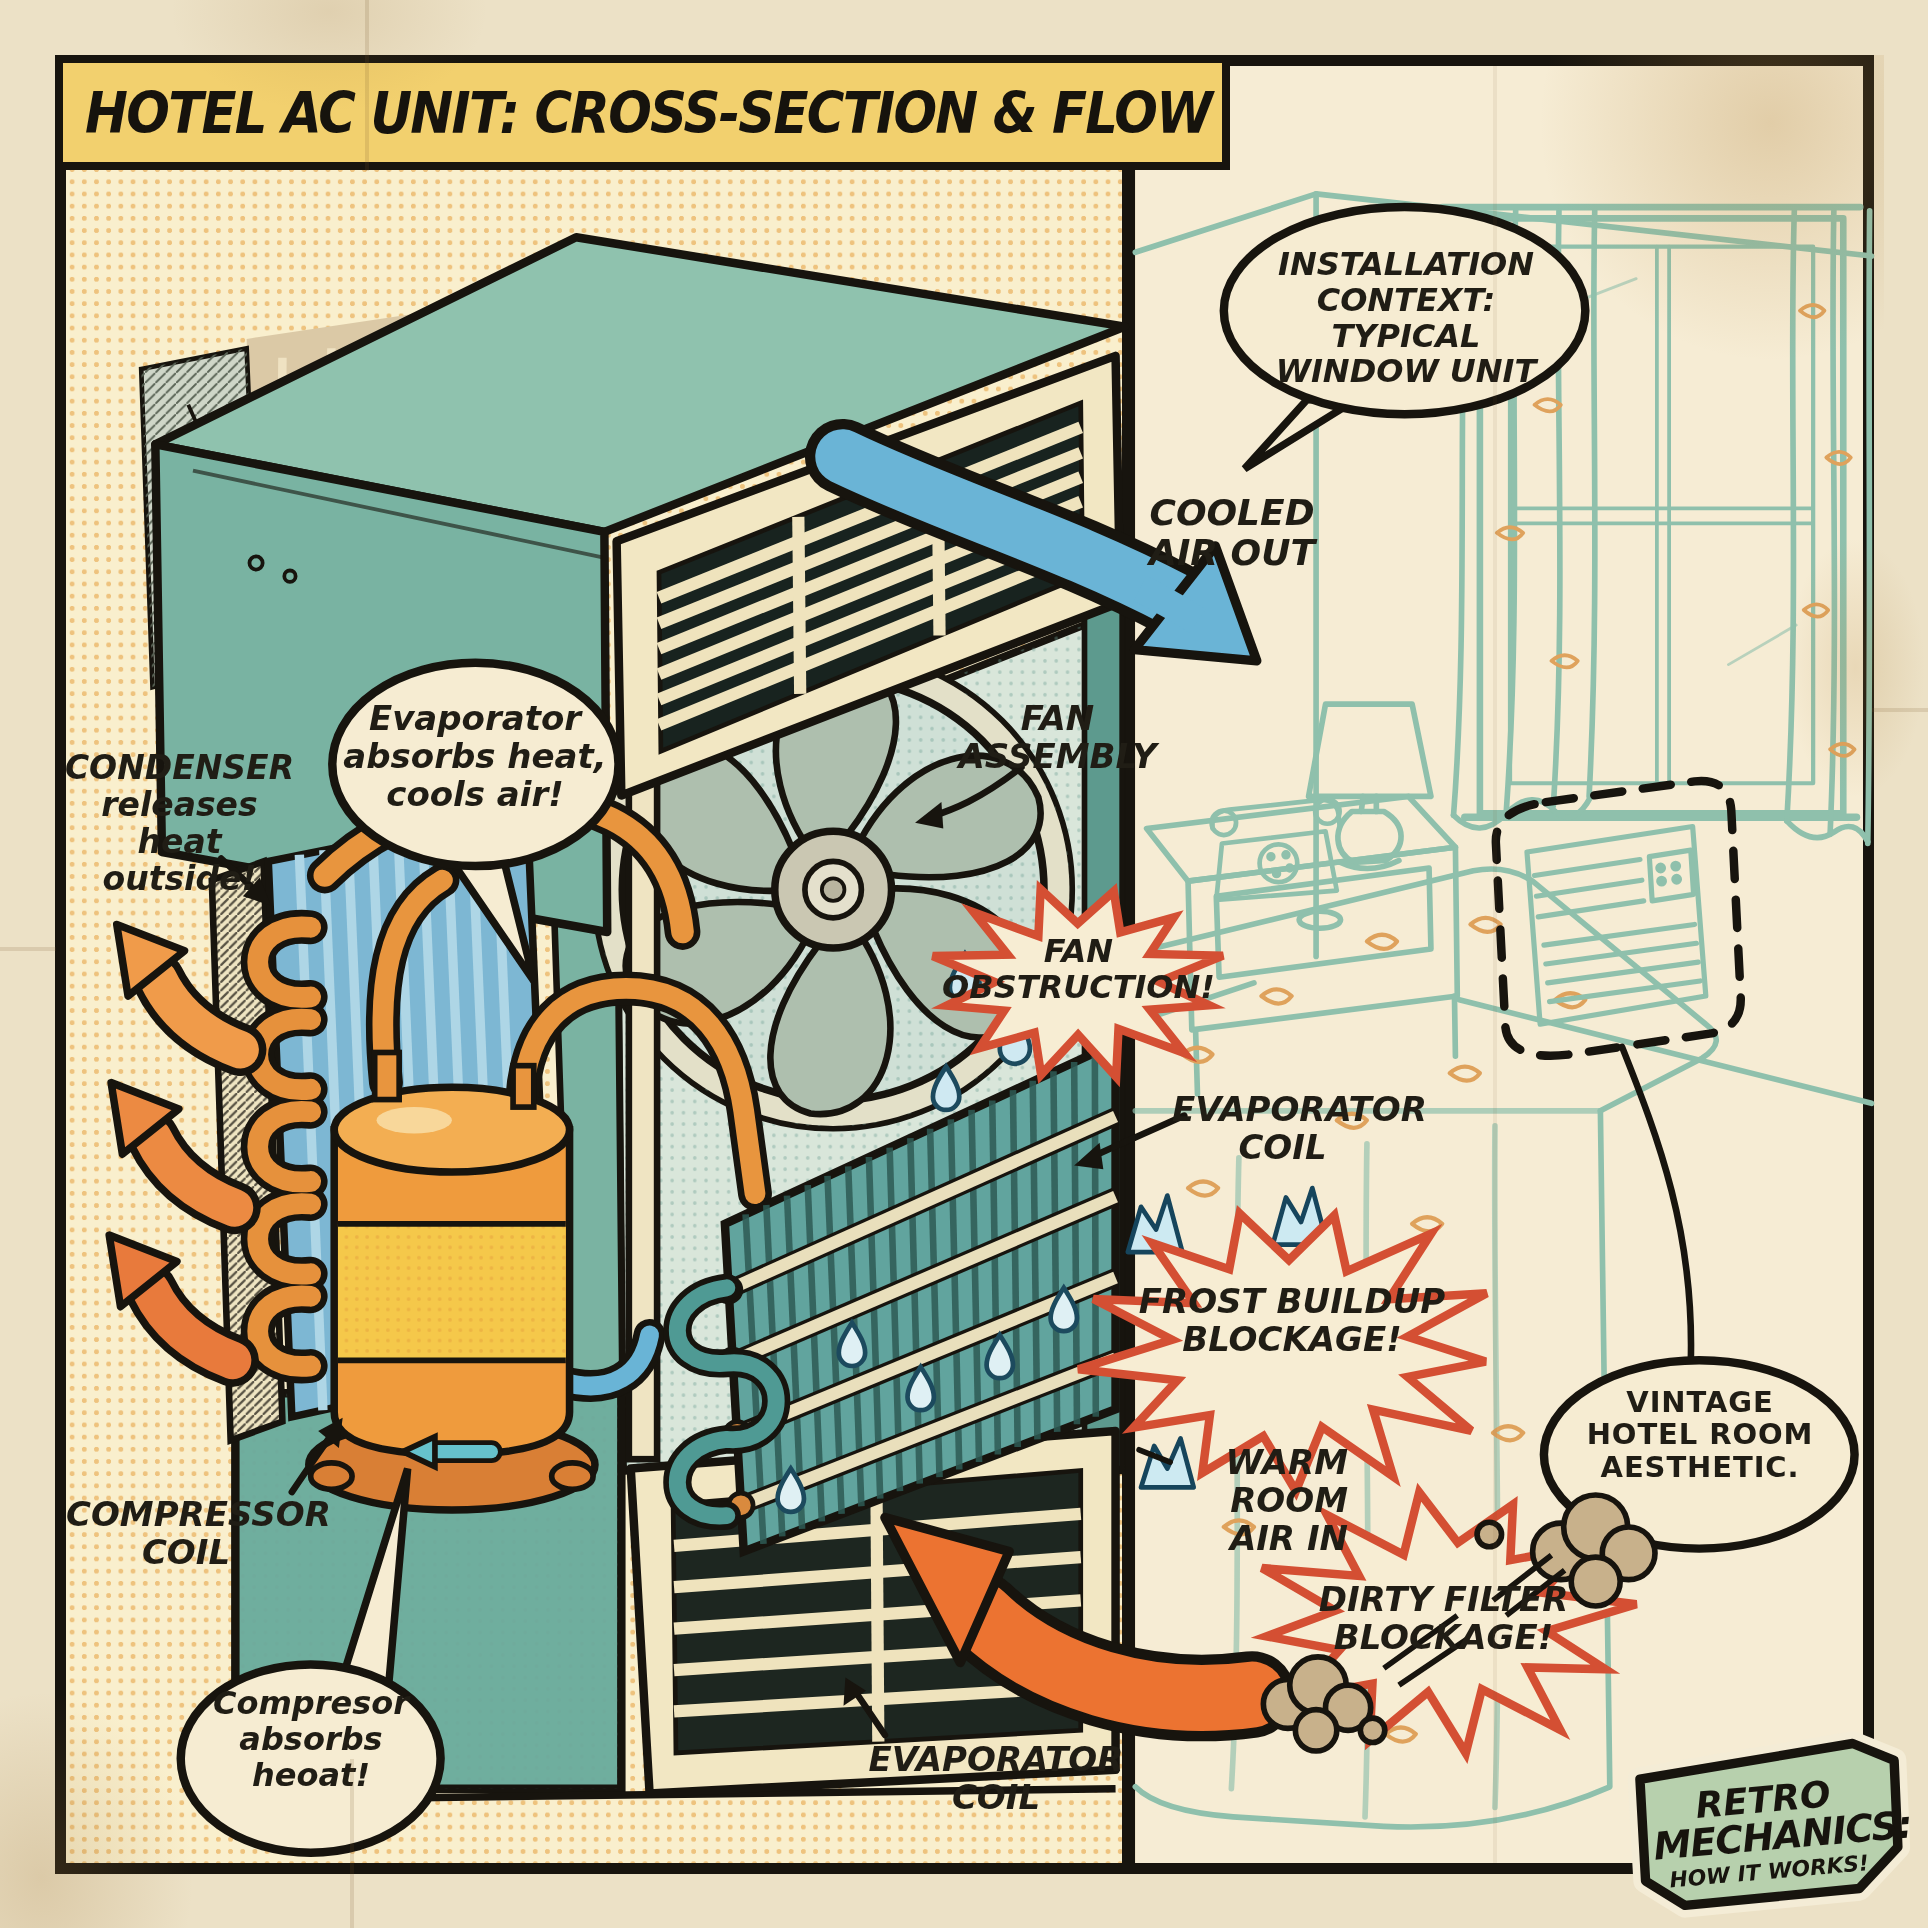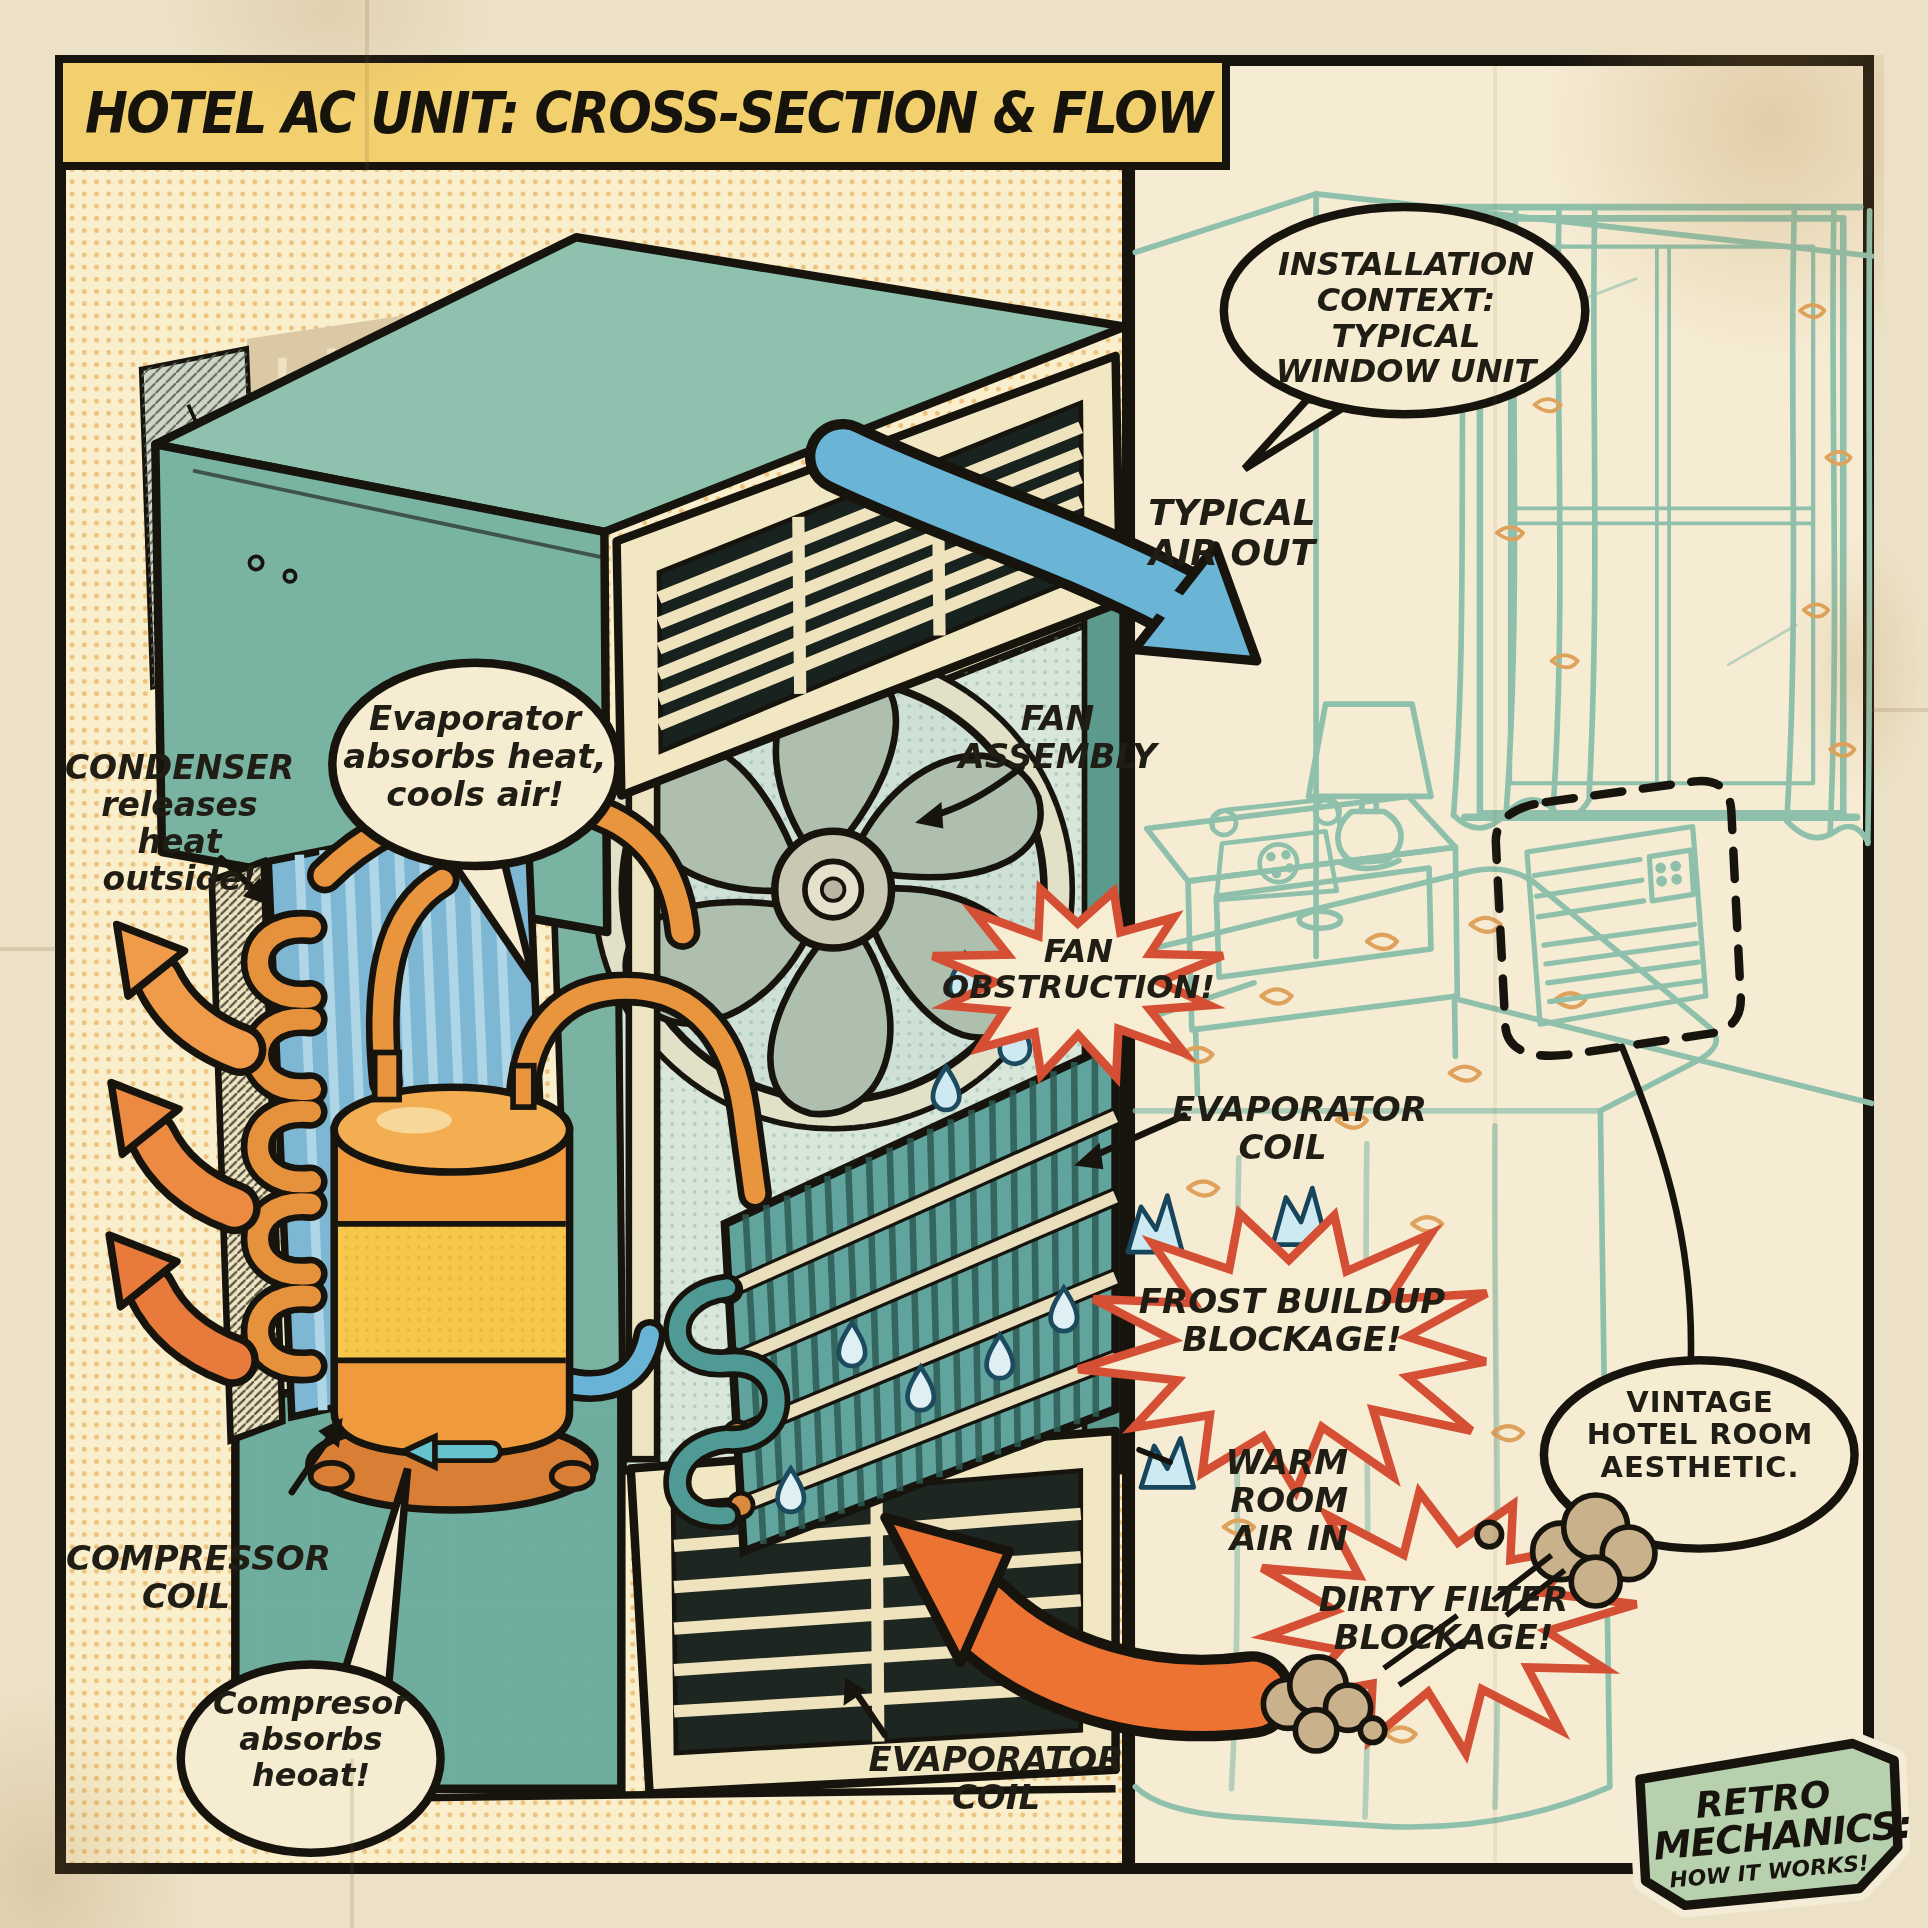--- a/index.html
+++ b/index.html
@@ -42,21 +42,21 @@
   .lbl.plain{font-style:normal;letter-spacing:0.9px;}
   #lbl-cooled{left:1138px;top:493px;width:188px;font-size:36px;}
   #lbl-fanasm{left:949px;top:699px;width:217px;font-size:34px;}
   #lbl-condenser{left:62px;top:750px;width:235px;font-size:33px;}
   #lbl-evapbubble{left:334px;top:699px;width:282px;font-size:34px;}
   #lbl-fanobs{left:942px;top:934px;width:273px;font-size:32px;}
   #lbl-evapright{left:1172px;top:1090px;width:221px;font-size:34px;}
   #lbl-frost{left:1127px;top:1282px;width:330px;font-size:34px;}
   #lbl-warm{left:1179px;top:1443px;width:169px;font-size:34px;text-align:right;}
   #lbl-dirty{left:1288px;top:1580px;width:311px;font-size:34px;}
-  #lbl-compcoil{left:66px;top:1495px;width:240px;font-size:34px;margin-top:44px;}
+  #lbl-compcoil{left:66px;top:1495px;width:240px;font-size:34px;}
   #lbl-compbubble{left:186px;top:1686px;width:250px;font-size:32px;}
   #lbl-evapbottom{left:864px;top:1740px;width:264px;font-size:34px;}
   #lbl-install{left:1241px;top:247px;width:330px;font-size:32px;}
   #lbl-vintage{left:1556px;top:1386px;width:288px;font-size:29px;}
   #badge-text{
     position:absolute;left:1653px;top:1782px;width:226px;z-index:10;
     transform:rotate(-5deg);text-align:center;color:#17140e;pointer-events:none;
   }
   #badge-text .b1{font-size:36px;font-weight:bold;font-style:italic;line-height:1;}
   #badge-text .b2{font-size:38px;font-weight:bold;font-style:italic;line-height:1.05;letter-spacing:-0.9px;}
@@ -491,21 +491,21 @@
   <circle cx="1458" cy="1838" r="13"></circle>
   <path d="M1470 1772 L1548 1716 M1486 1790 L1560 1740" fill="none"></path>
 </g>
 
 <g>
   <path d="M1742 1890 L1968 1852 L2012 1870 L2016 1962 L1975 2006 L1790 2024 L1748 1998 Z" fill="none" stroke="#f4ecd6" stroke-width="26" stroke-linejoin="round"></path>
   <path d="M1742 1890 L1968 1852 L2012 1870 L2016 1962 L1975 2006 L1790 2024 L1748 1998 Z" fill="#b7d0ad" stroke="#17140e" stroke-width="10" stroke-linejoin="round"></path>
 </g>
 </svg>
 
-<div class="lbl" id="lbl-cooled">TYPICAL
+<div class="lbl" id="lbl-cooled">COOLED
 AIR OUT</div>
 <div class="lbl" id="lbl-fanasm">FAN
 ASSEMBLY</div>
 <div class="lbl" id="lbl-condenser">CONDENSER
 releases
 heat outside!</div>
 <div class="lbl" id="lbl-evapbubble">Evaporator
 absorbs heat,
 cools air!</div>
 <div class="lbl" id="lbl-fanobs">FAN

